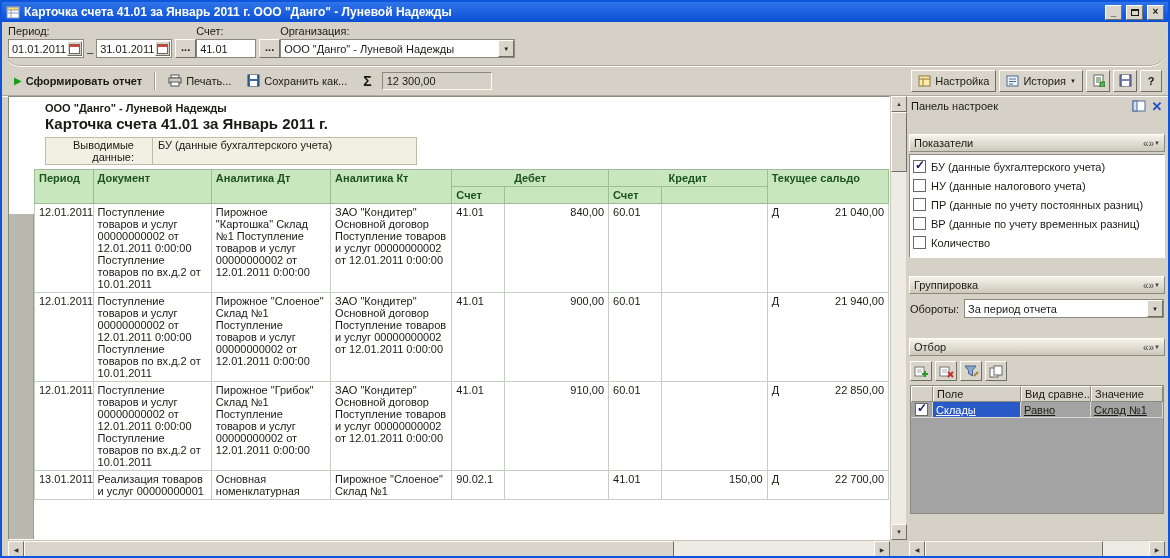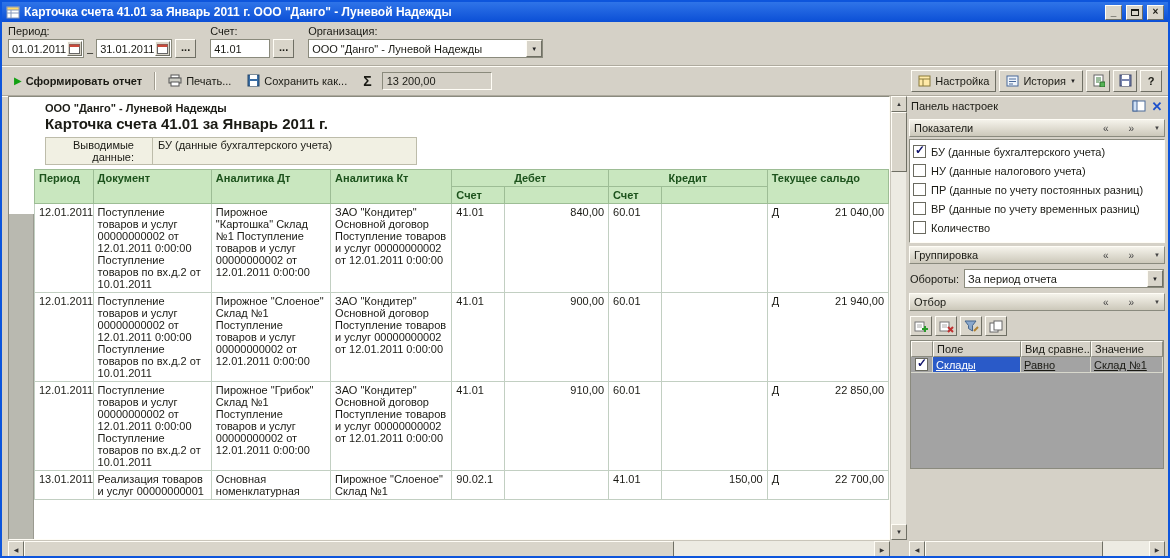--- a/index.html
+++ b/index.html
@@ -11,22 +11,22 @@
   
   .titlebar { height:20px; display:flex; align-items:center; gap:4px; padding:0 4px;
     background:linear-gradient(180deg,#2f74e8,#0b4fd6); color:#fff; font-weight:bold; font-size:12px; }
   .titlebar .t-text { flex:1; white-space:nowrap; overflow:hidden; }
   .win-btn { width:17px; height:15px; display:flex; align-items:center; justify-content:center;
     background:#d9d5ca; border:1px solid; border-color:#fffdf6 #6f6f64 #6f6f64 #fffdf6;
     color:#1a1a14; font-size:10px; font-weight:bold; line-height:1; }
   .max-box { width:8px; height:7px; border:1px solid #1a1a14; border-top-width:2px; display:inline-block; }
 
   
-  .filterbar { height:44px; padding:2px 18px 4px 6px; display:flex; gap:14px;
-    border-bottom:1px solid #aeaa9e; box-shadow:0 1px 0 #fffdf6; }
+  .filterbar { height:44px; padding:2px 18px 4px 6px; display:flex; 
+    border-bottom:1px solid #aeaa9e; box-shadow:0 1px 0 #fffdf6;border-radius:19px; }
   .fgroup { display:flex; flex-direction:column; }
   .fgroup .flabel { height:15px; line-height:15px; }
   .frow { display:flex; align-items:flex-end; gap:3px; }
   .field { height:19px; background:#fff; border:1px solid #8a8a7c; display:flex; align-items:center; }
   .field .ftext { flex:1; padding:0 3px; white-space:nowrap; overflow:hidden; }
   .inbtn { width:15px; height:15px; margin-right:1px; display:flex; align-items:center; justify-content:center;
     background:#d9d5ca; border:1px solid; border-color:#fffdf6 #6f6f64 #6f6f64 #fffdf6; }
   .dots-btn { width:21px; height:19px; text-align:center; line-height:15px; background:#d9d5ca;
     border:1px solid; border-color:#fffdf6 #6f6f64 #6f6f64 #fffdf6; font-weight:bold; }
   .combo-btn { width:16px; height:17px; display:flex; align-items:center; justify-content:center;
@@ -86,21 +86,21 @@
     border:1px solid; border-color:#fffdf6 #6f6f64 #6f6f64 #fffdf6; }
   .hthumb { position:absolute; top:0; left:16px; height:16px; width:650px; background:#d9d5ca;
     border:1px solid; border-color:#fffdf6 #6f6f64 #6f6f64 #fffdf6; }
   .scroll-corner { background:#d5d1c7; }
 
   
   .settings-panel { width:262px; height:460px; padding:0 3px; display:flex; flex-direction:column; }
   .sp-header { height:20px; display:flex; align-items:center; gap:3px; }
   .sp-header .sp-title { flex:1; padding-left:2px; }
   .sp-close { color:#1c50cc; font-weight:bold; font-size:13px; width:16px; text-align:center; }
-  .section-bar { height:18px; margin-top:3px; display:flex; align-items:center; padding:0 4px; gap:20px;
+  .section-bar { height:18px; margin-top:18px; display:flex; align-items:center; padding:0 4px; gap:0;
     background:linear-gradient(180deg,#f5f3eb,#ccc8ba); border:1px solid; border-color:#fffdf6 #8a8a7e #8a8a7e #fffdf6; }
   .section-bar .sec-title { flex:1; }
   .chev { font-size:10px; color:#444; } .secdd { font-size:6px; color:#444; }
 
   .listbox { height:104px; margin-top:2px; background:#fff; padding:2px 3px;
     border:1px solid; border-color:#8a8a7e #fffdf6 #fffdf6 #8a8a7e; }
   .cb-row { display:flex; align-items:center; gap:5px; height:19px; }
   .cb { width:13px; height:13px; background:#fff; border:1px solid #6a6a60; position:relative; flex:none; }
   .cb.checked::after { content:"✓"; position:absolute; left:1px; top:-3px; font-size:12px; font-weight:bold; color:#10126a; }
 
@@ -219,21 +219,21 @@
             <rect x="1" y="1" width="11" height="11" fill="#3a6ea5" stroke="#24466b"></rect>
             <rect x="3" y="1" width="7" height="4" fill="#fff"></rect>
             <rect x="3" y="7" width="7" height="5" fill="#fff"></rect>
           </svg>
       </span>
       <span>Сохранить как...</span>
     </div>
     <div class="tool-btn">
       <span class="sigma">Σ</span>
     </div>
-    <div class="sum-field">13 200,00</div>
+    <div class="sum-field">12 300,00</div>
 
     <div class="tb-right">
       <div class="tool-btn raised">
         <span>
           <svg width="13" height="12">
               <rect x="1" y="1" width="11" height="10" fill="#ffeaa8" stroke="#8a7a3a"></rect>
               <path d="M1 4h11M5 4v7" stroke="#8a7a3a"></path>
             </svg>
         </span>
         <span>Настройка</span>

